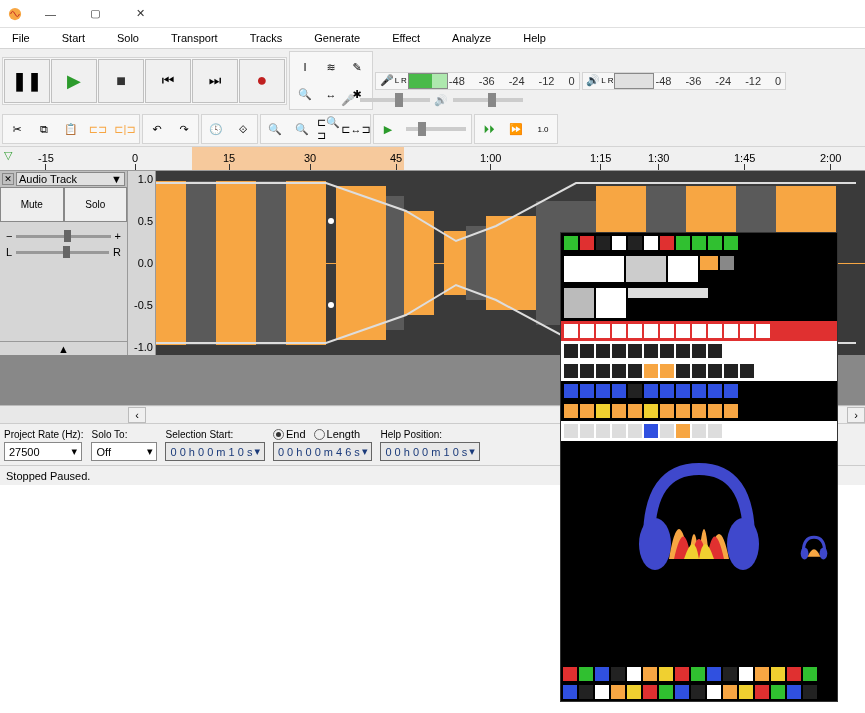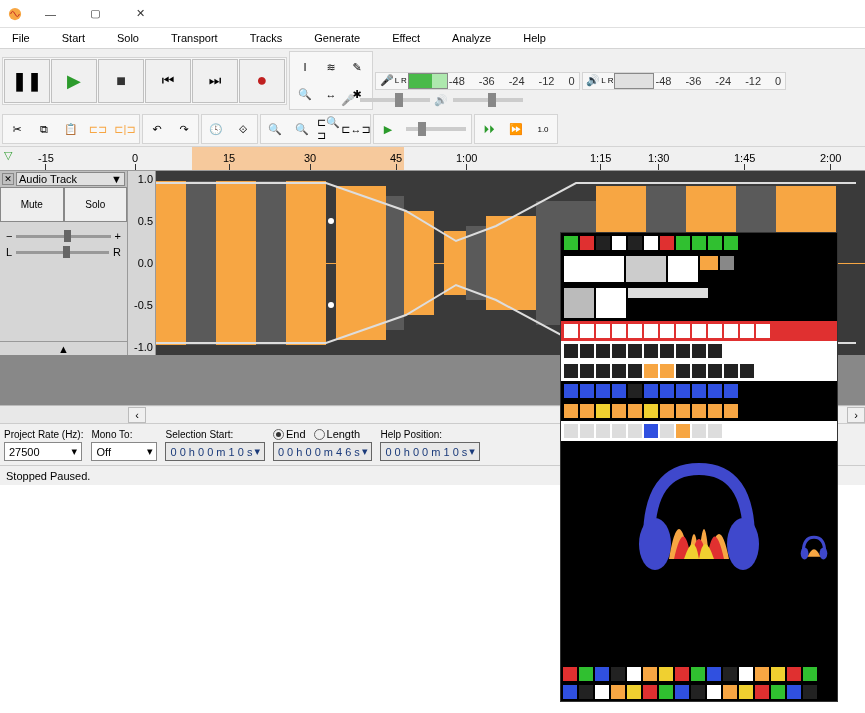--- a/index.html
+++ b/index.html
@@ -265,21 +265,21 @@
 </div>
 
 <div class="ruler">
   <span class="pin" style="color:#2c9b2c">▽</span>
   <div class="ruler-sel" style="left:192px;width:212px"></div>
   <div class="ruler-tick" style="left:38px"><span>-15</span></div>
   <div class="ruler-tick" style="left:132px"><span>0</span></div>
   <div class="ruler-tick" style="left:223px"><span>15</span></div>
   <div class="ruler-tick" style="left:304px"><span>30</span></div>
   <div class="ruler-tick" style="left:390px"><span>45</span></div>
-  <div class="ruler-tick" style="left:456px"><span>1:00</span></div>
+  <div class="ruler-tick" style="left:480px"><span>1:00</span></div>
   <div class="ruler-tick" style="left:590px"><span>1:15</span></div>
   <div class="ruler-tick" style="left:648px"><span>1:30</span></div>
   <div class="ruler-tick" style="left:734px"><span>1:45</span></div>
   <div class="ruler-tick" style="left:820px"><span>2:00</span></div>
 </div>
 
 <div class="tracks">
   <div class="track-panel">
     <div class="track-head">
       <div class="track-close">✕</div>
@@ -359,21 +359,21 @@
 
 <div class="sel-toolbar">
   <div class="sel-group">
     <span class="sel-label">Project Rate (Hz):</span>
     <div class="sel-combo" style="width:78px">
       <span>27500</span>
         <span>▾</span>
     </div>
   </div>
   <div class="sel-group">
-    <span class="sel-label">Mono To:</span>
+    <span class="sel-label">Solo To:</span>
     <div class="sel-combo" style="width:66px">
       <span>Off</span>
         <span>▾</span>
     </div>
   </div>
   <div class="sel-group">
     <span class="sel-label">Selection Start:</span>
     <div class="time-display">
       <span>0 0 h 0 0 m 1 0 s</span>
         <span style="margin-left:2px">▾</span>

